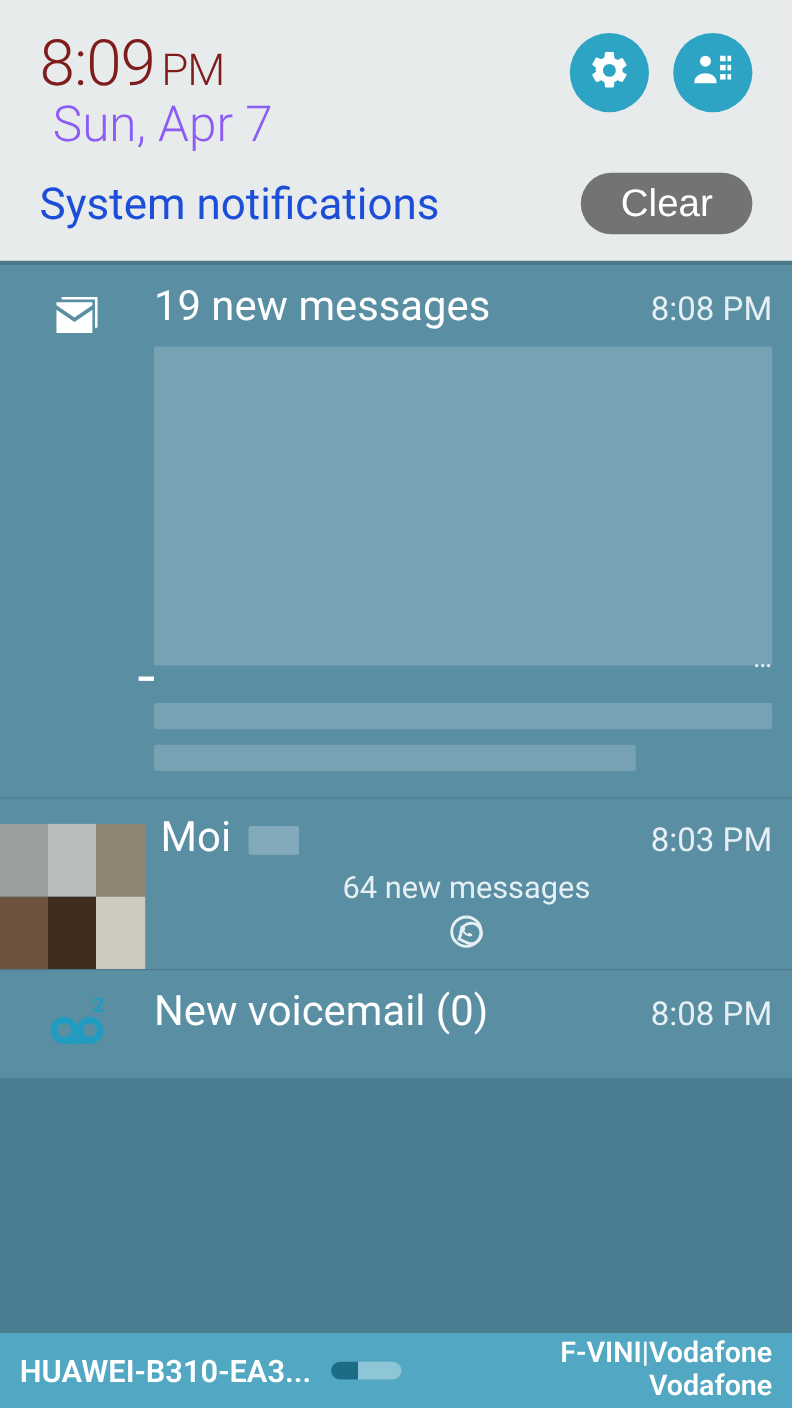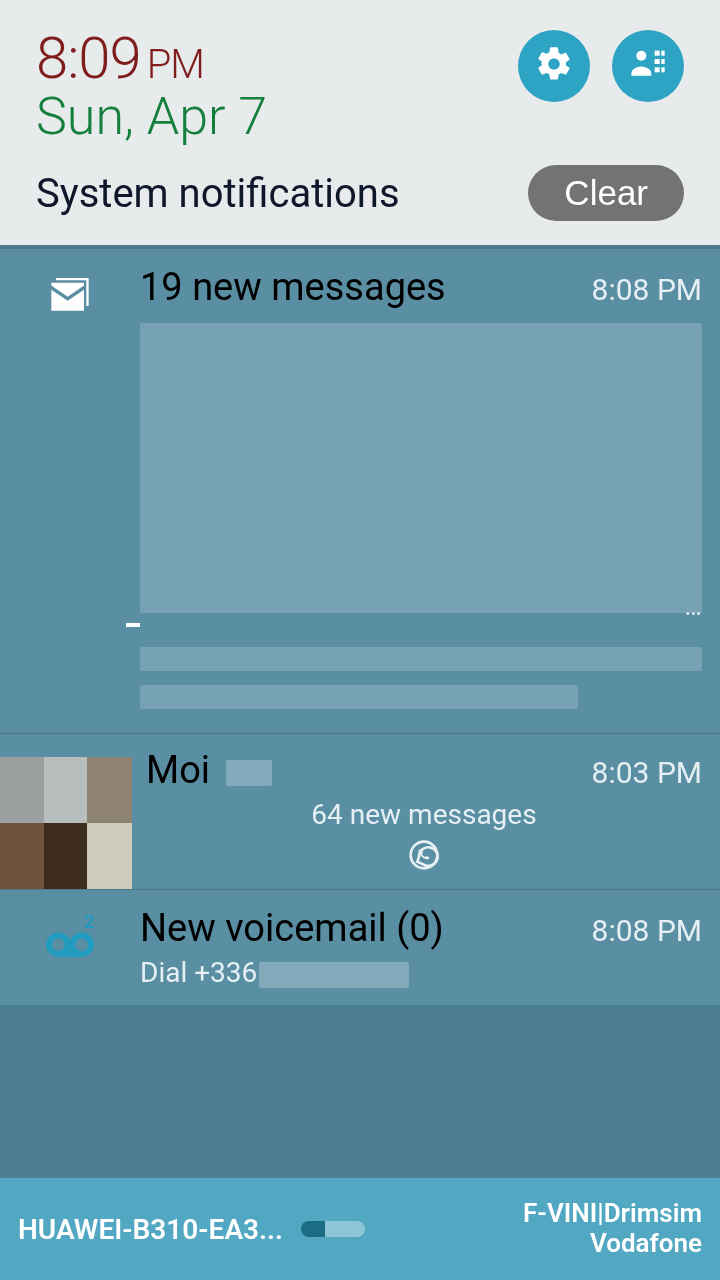--- a/index.html
+++ b/index.html
@@ -8,33 +8,33 @@
 
   
   .header {
     background: #e8ebec;
     padding: 24px 36px 24px 36px;
     position: relative;
   }
   .clock-row { display: flex; align-items: flex-start; justify-content: space-between; }
   .time { font-size: 58px; color: #7f1d1d; font-weight: 300; letter-spacing: -1px; }
   .time .ampm { font-size: 40px; margin-left: 6px; }
-  .date { font-size: 52px; color: #15803d; font-weight: 300; margin-top: -6px; }
+  .date { font-size: 45px; color: #8b5cf6; font-weight: 300; margin-top: -6px; margin-left: 12px; }
   .icon-buttons { display: flex; gap: 22px; padding-top: 6px; }
   .round-btn {
     width: 72px; height: 72px; border-radius: 50%;
     background: #2ea4c4; display: flex; align-items: center; justify-content: center;
     cursor: pointer;
   }
   .round-btn svg { width: 40px; height: 40px; fill: #fff; }
   .subheader {
     display: flex; align-items: center; justify-content: space-between;
     margin-top: 18px;
   }
-  .sysnotif { color: #0f172a; font-size: 40px; font-weight: 400; }
+  .sysnotif { color: #1d4ed8; font-size: 40px; font-weight: 400; }
   .clear-btn {
     background: #737373; color: #fff; font-size: 35px;
     border: none; border-radius: 34px; padding: 8px 36px; cursor: pointer;
   }
 
   
   .list { flex: 1; display: flex; flex-direction: column; overflow: hidden; }
   .notif {
     display: flex; align-items: flex-start;
     padding: 16px 18px 16px 0;
@@ -51,21 +51,21 @@
   .icon-col .vm-icon { fill: #1f9cc0; }
   .avatar {
     width: 132px; height: 132px; flex: none;
     background:
       linear-gradient(90deg,#9aa0a0 0 33%,#b7bebd 33% 66%,#8f8374 66% 100%) 0 0/100% 50% no-repeat,
       linear-gradient(90deg,#6e543e 0 33%,#3e2d1f 33% 66%,#cfcabe 66% 100%) 0 100%/100% 50% no-repeat;
     margin-right: 8px;
   }
   .text-col { flex: 1; min-width: 0; color: #fff; }
   .title-row { display: flex; justify-content: space-between; align-items: baseline; }
-  .ntitle { font-size: 38px; font-weight: 400; color: #000000; white-space: nowrap; overflow: hidden; text-overflow: ellipsis; }
+  .ntitle { font-size: 38px; font-weight: 400; color: #ffffff; white-space: nowrap; overflow: hidden; text-overflow: ellipsis; }
   .ntime { font-size: 30px; color: #e6f0f4; margin-left: 12px; white-space: nowrap; }
   .nsub  { font-size: 28px; color: #e6f0f4; margin-top: 6px; white-space: nowrap; overflow: hidden; text-overflow: ellipsis; }
   .side-icon { margin-top: 8px; }
   .side-icon svg { width: 32px; height: 32px; fill: none; stroke: #e6f0f4; stroke-width: 2; }
 
   
   .gmail-body { margin-top: 14px; }
   .redact {
     background: rgba(255,255,255,0.18);
     border-radius: 2px;
@@ -75,21 +75,21 @@
   .gmail-body .bar2 { height: 24px; width: 78%; }
   .dots { color:#e6f0f4; font-size:26px; text-align:right; margin-top:-50px; margin-bottom:26px;}
   .divider-notch{
     height:4px;background:#fff;width:14px;margin:-24px 0 20px -14px;
   }
 
   .gap { flex:1; background:#4b7e93; min-height:60px; }
 
   
   .statusbar {
-    background: #52a8c2; height: 102px;
+    background: #52a8c2; height: 68px;
     display: flex; align-items: center; justify-content: space-between;
     padding: 0 18px; color: #fff;
   }
   .sb-left { display:flex; align-items:center; gap:18px; font-size: 28px; font-weight: 600; }
   .wifi-strength {
     width: 64px; height: 16px; border-radius: 8px;
     background: linear-gradient(90deg,#1d6c86 0 38%, rgba(255,255,255,0.35) 38% 100%);
   }
   .sb-right { text-align: right; font-size: 26px; font-weight: 600; line-height: 1.15; }
 
@@ -198,32 +198,29 @@
             <line x1="7" y1="18" x2="17" y2="18" stroke="#1f9cc0" stroke-width="2.5"></line>
             <text x="18" y="7" font-size="8" fill="#1f9cc0" font-weight="bold">2</text>
           </svg>
       </span>
     </div>
     <div class="text-col">
       <div class="title-row">
         <div class="ntitle">New voicemail (0)</div>
         <div class="ntime">8:08 PM</div>
       </div>
-      <div class="nsub">
-        <span>Dial +336</span><span class="inline-redact" style="width:150px;margin-left:2px;"></span>
-      </div>
     </div>
   </div>
 
 
   <div class="gap"></div>
 </div>
 
 <div class="statusbar">
   <div class="sb-left">
     <span>HUAWEI-B310-EA3...</span>
     <span class="wifi-strength"></span>
   </div>
   <div class="sb-right">
-    <div>F-VINI|Drimsim</div>
+    <div>F-VINI|Vodafone</div>
     <div>Vodafone</div>
   </div>
 </div>
 
 </body></html>

